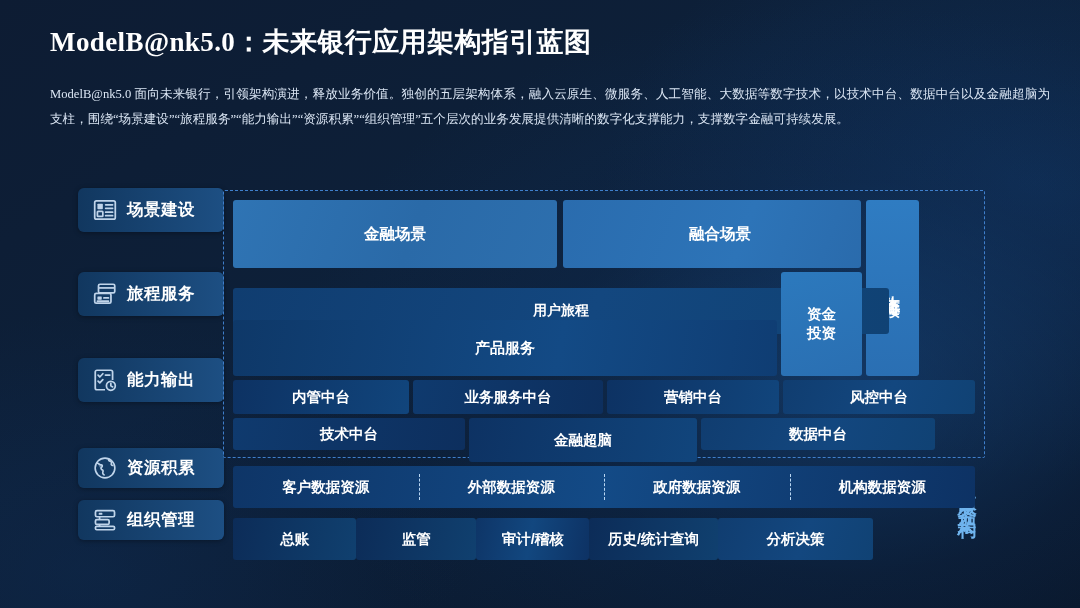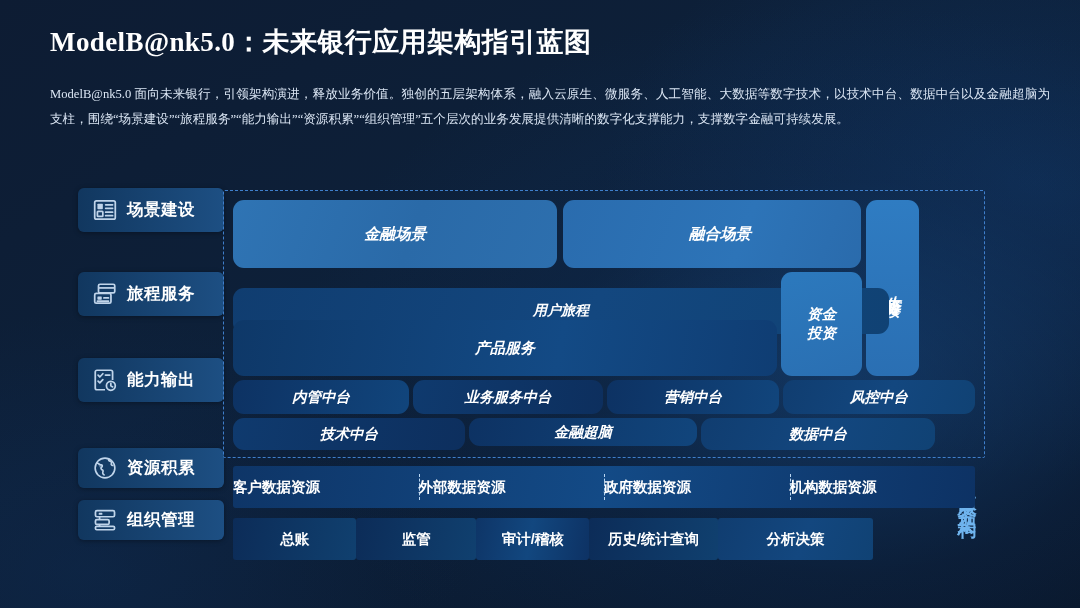--- a/index.html
+++ b/index.html
@@ -56,23 +56,22 @@
     border-radius: 2px;
   }
 
   
   #blocks { position: absolute; left: 233px; top: 22px; width: 742px; height: 248px; }
 
   .blk {
     position: absolute;
     display: flex; align-items: center; justify-content: center;
     font-weight: bold; color: #ffffff;
-    border-radius: 11px;
+    border-radius: 3px;
     text-align: center;
-    font-style: italic;
   }
   .b-light  { background: linear-gradient(110deg, #2f74b4 0%, #2a6aa8 55%, #2d6fae 100%); }
   .b-light2 { background: linear-gradient(110deg, #2a6cae 0%, #2d74b8 60%, #2a6bac 100%); padding-left: 16px; }
   .b-mid    { background: linear-gradient(110deg, #103d70 0%, #13477f 55%, #104274 100%); }
   .b-mid2   { background: linear-gradient(100deg, #0e3868 0%, #134a85 60%, #0f3d73 100%); }
   .b-deep   { background: linear-gradient(100deg, #0d3263 0%, #11457c 100%); }
   .b-deep2  { background: linear-gradient(100deg, #0f3a6e 0%, #0d2f5e 100%); }
   .b-accent { background: linear-gradient(160deg, #2c79bd 0%, #2a6fb2 100%); }
   .b-accent2{ background: linear-gradient(180deg, #2f7cc2 0%, #2a6fb3 100%); }
   .b-row    { background: linear-gradient(100deg, #0e3567 0%, #12477f 48%, #0d3264 100%); }
@@ -93,21 +92,21 @@
     letter-spacing: 7px;
   }
 
   
   #band-res {
     position: absolute; left: 233px; top: 288px; width: 742px; height: 42px;
     display: flex; border-radius: 3px; overflow: hidden;
     background: linear-gradient(100deg, #0e3567 0%, #134a86 50%, #0d3264 100%);
   }
   #band-res .cell {
-    flex: 1; display: flex; align-items: center; 
+    flex: 1; display: flex; align-items: center; justify-content: center;
     font-size: 14.5px; font-weight: bold; color: #fff; position: relative;
   }
   #band-res .cell + .cell::before {
     content: ""; position: absolute; left: 0; top: 8px; bottom: 8px;
     border-left: 1.4px dashed #b9d6f2;
   }
 
   #band-org {
     position: absolute; left: 233px; top: 340px; width: 640px; height: 42px;
     display: flex; gap: 0;
@@ -233,21 +232,21 @@
     <div class="blk b-deep" style="left:374px;top:180px;width:172px;height:34px;font-size:14.5px;">
       <span>营销中台</span>
     </div>
     <div class="blk b-mid" style="left:550px;top:180px;width:192px;height:34px;font-size:14.5px;">
       <span>风控中台</span>
     </div>
 
     <div class="blk b-deep2" style="left:0;top:218px;width:232px;height:32px;font-size:14.5px;">
       <span>技术中台</span>
     </div>
-    <div class="blk b-deep" style="left:236px;top:218px;width:228px;height:28px;font-size:14.5px;">
+    <div class="blk b-deep" style="left:236px;top:218px;width:228px;height:44px;font-size:14.5px;">
       <span>金融超脑</span>
     </div>
     <div class="blk b-mid" style="left:468px;top:218px;width:234px;height:32px;font-size:14.5px;">
       <span>数据中台</span>
     </div>
   </div>
 
   <div id="microservice">微服务架构</div>
 
   <div id="band-res">

